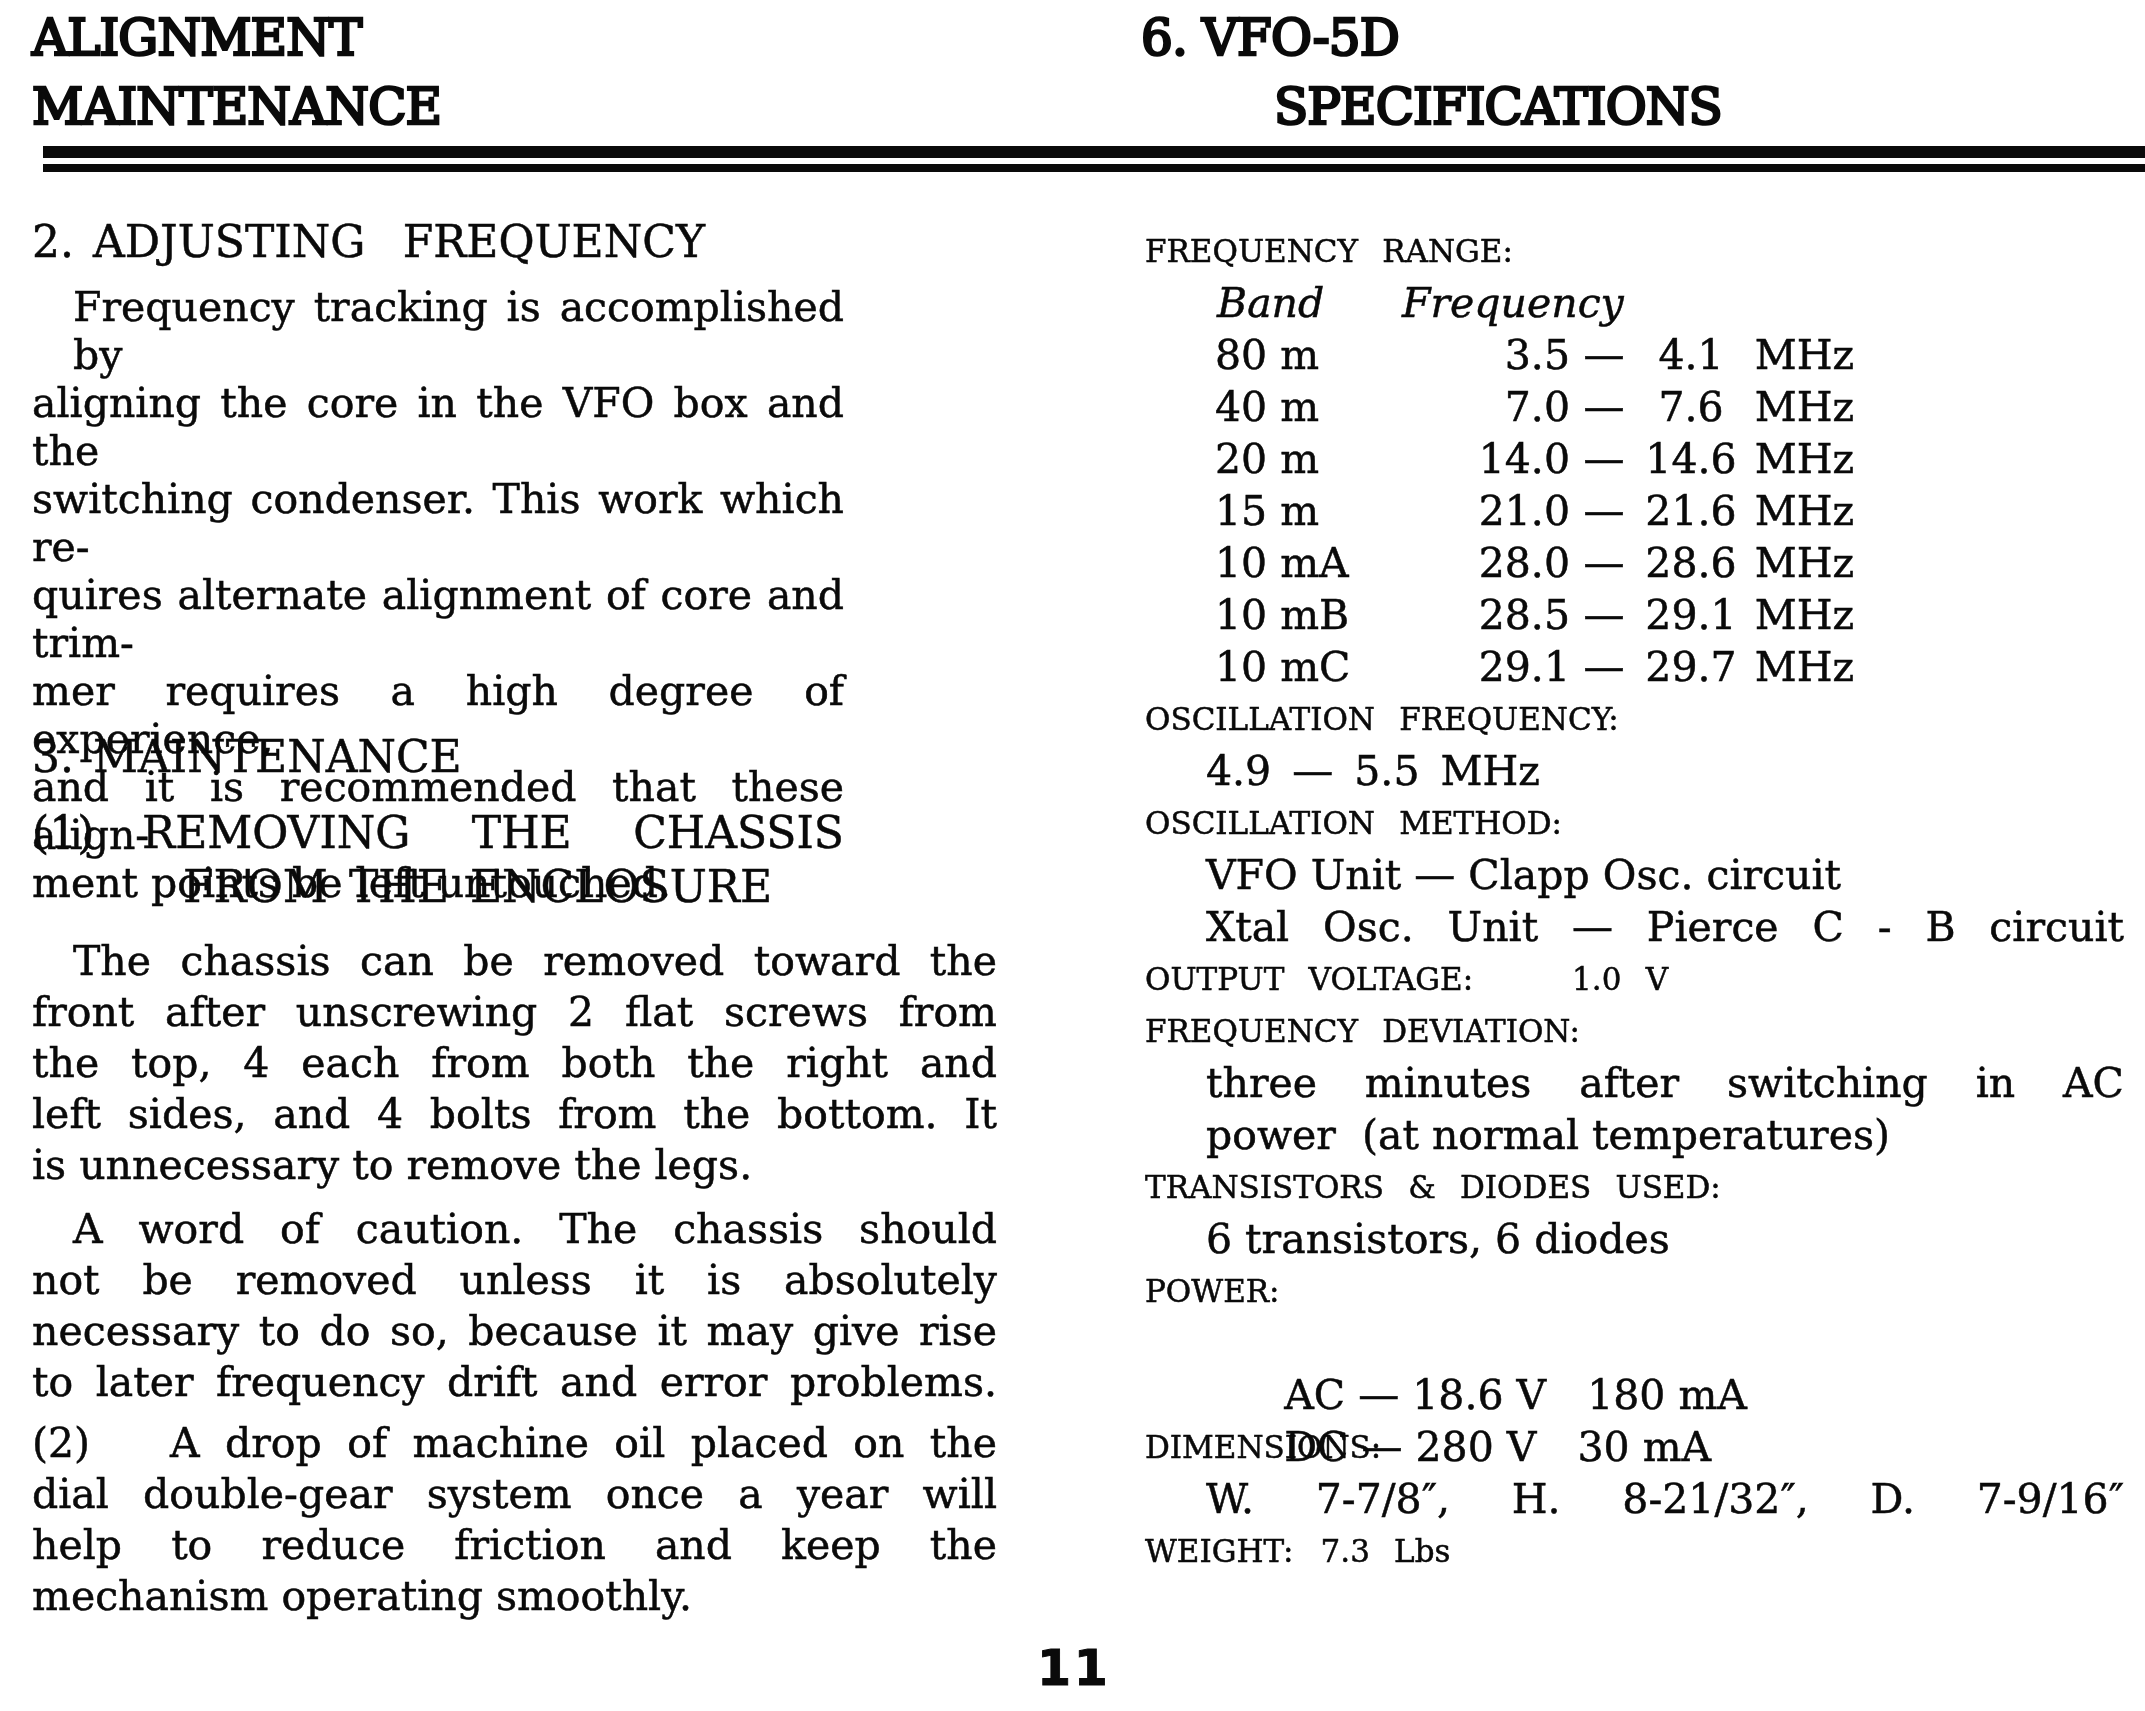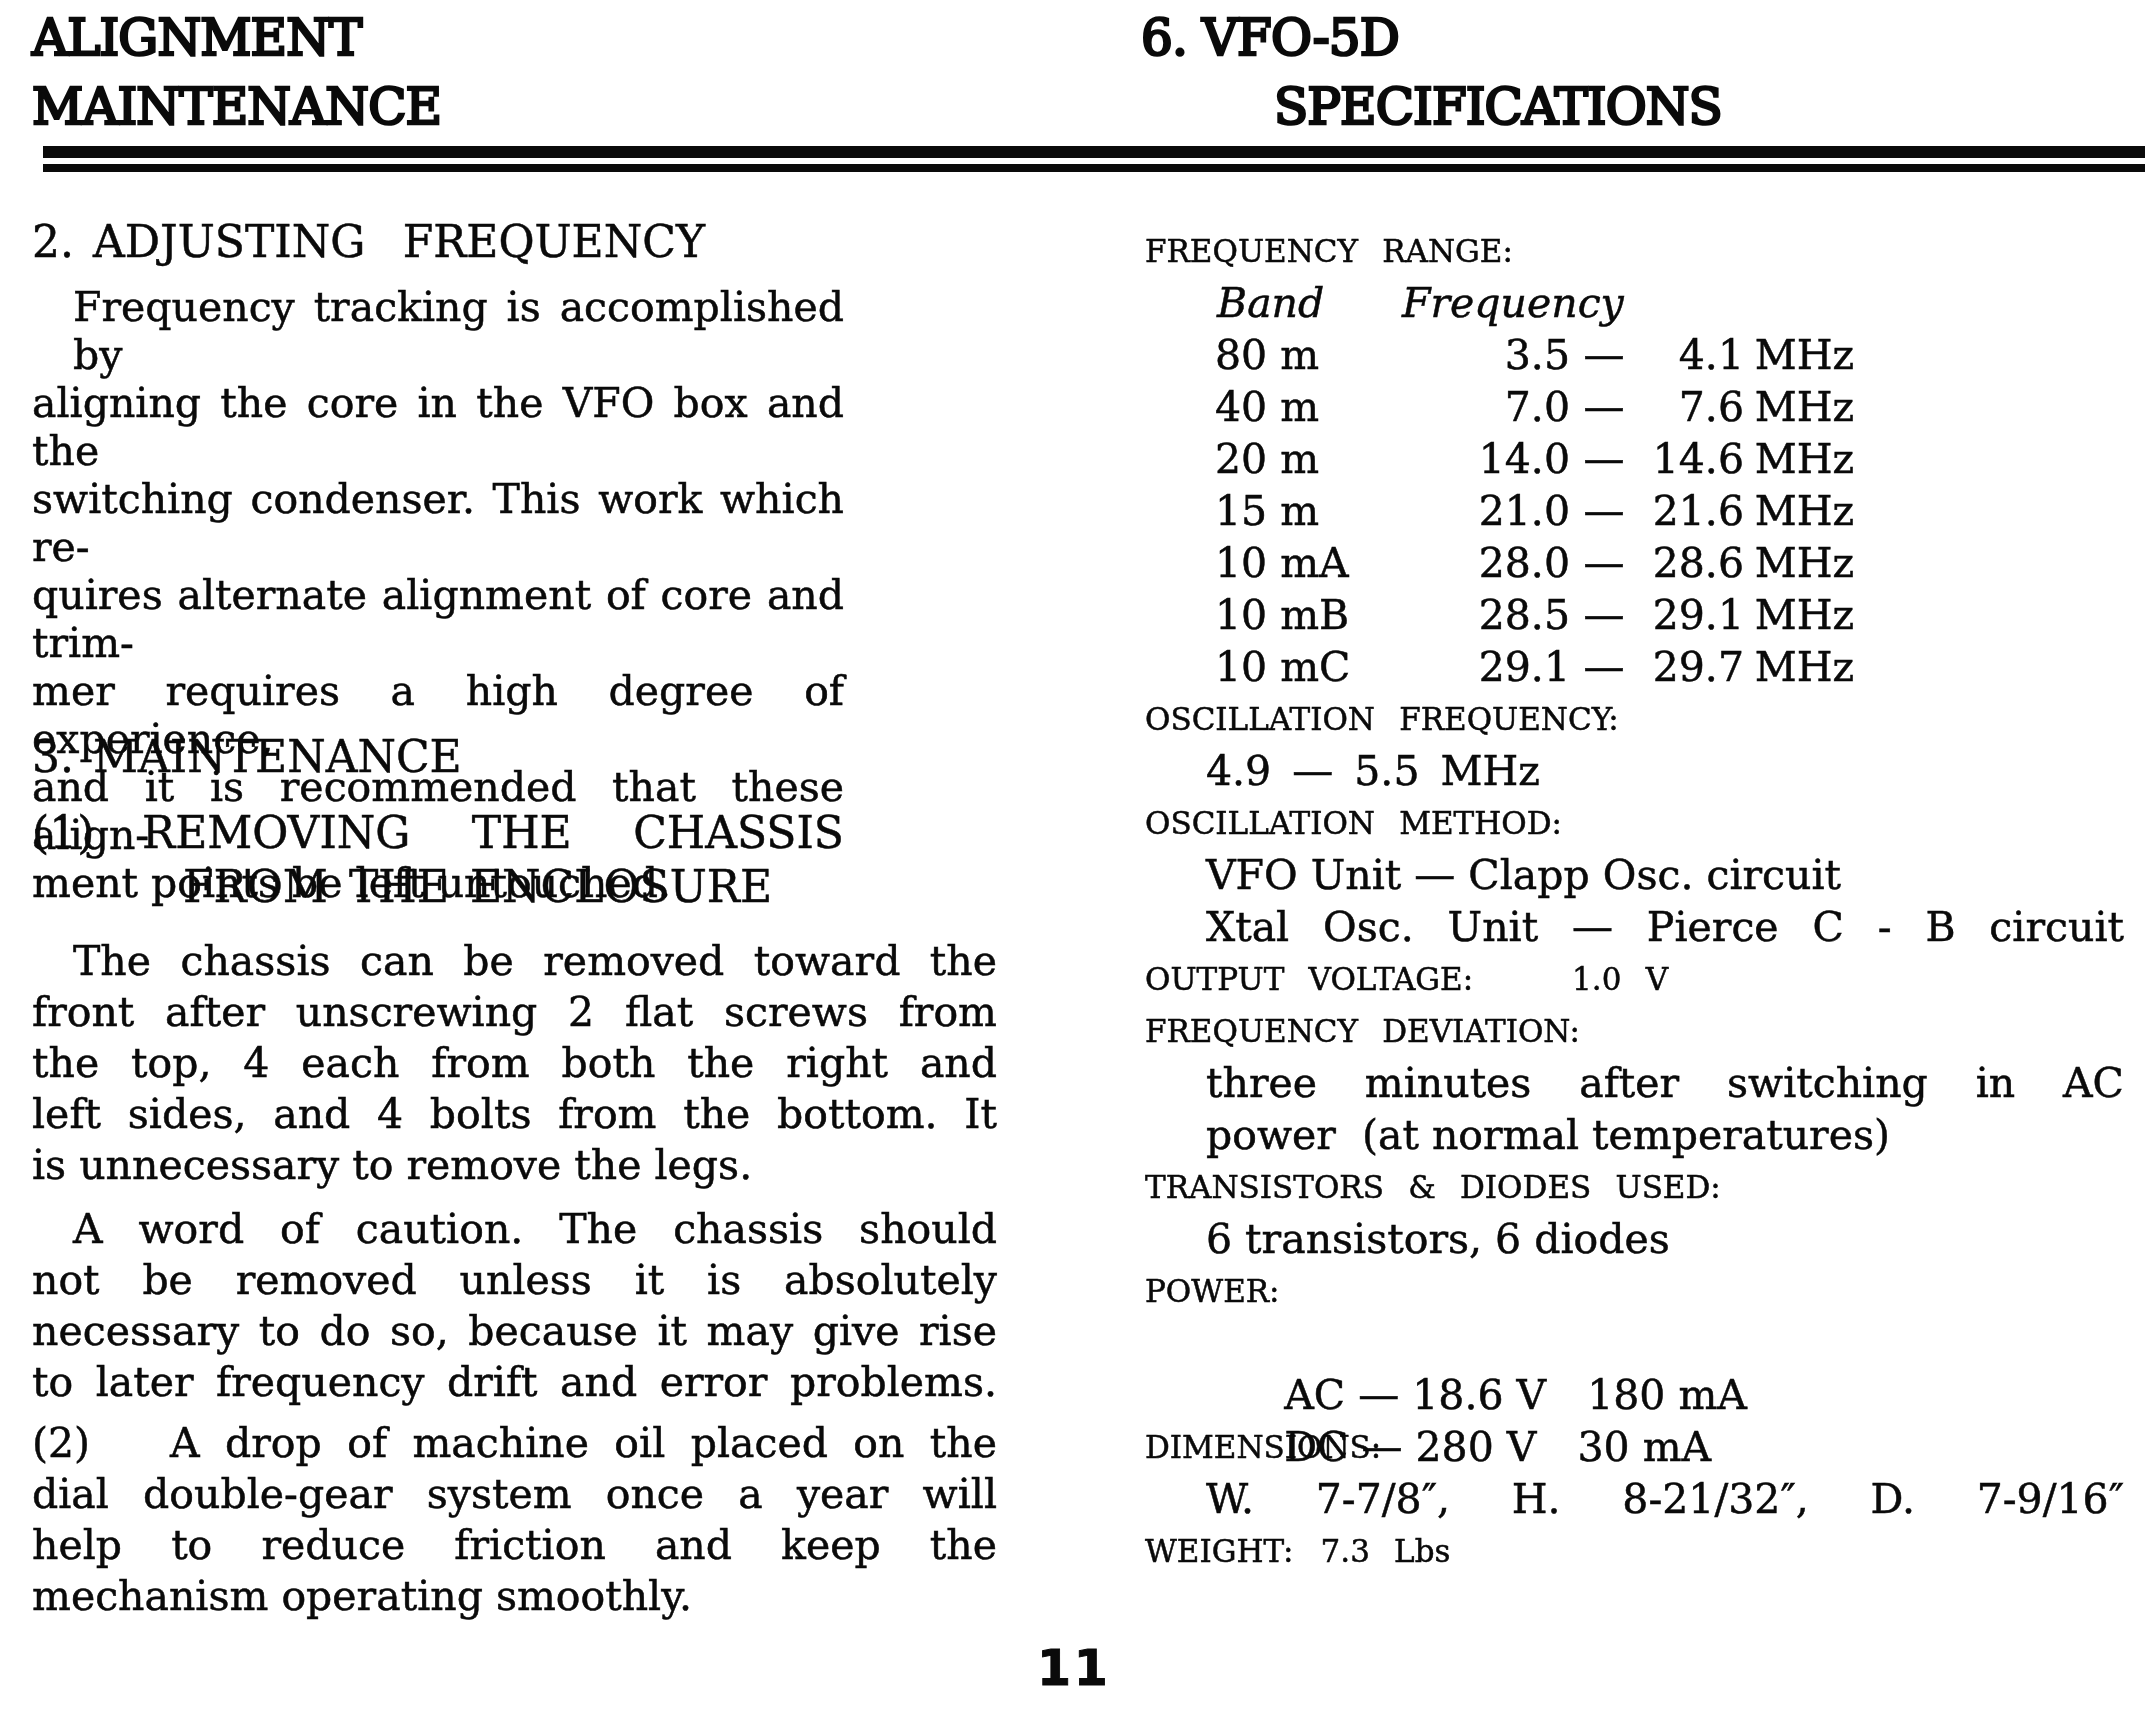--- a/index.html
+++ b/index.html
@@ -59,21 +59,21 @@
   #spec-col .h{font-size:31px;word-spacing:14.4px;white-space:nowrap;}
   #spec-col .ind{padding-left:61px;}
   #spec-col .just{white-space:normal;text-align:justify;text-align-last:justify;}
   #spec-col .ws{word-spacing:8px;}
   .band-hdr{display:flex;padding-left:72px;font-style:italic;}
   .band-hdr .b1{width:185px;}
   .freq-row{display:flex;padding-left:70px;}
   .freq-row .band{width:155px;}
   .freq-row .from{width:200px;text-align:right;}
   .freq-row .sep{width:68px;text-align:center;}
-  .freq-row .to{width:106px;text-align:right;}
+  .freq-row .to{width:106px;text-align:center;}
   .freq-row .unit{margin-left:10.8px;}
   .val-gap-lg{margin-left:99px;}
   .val-gap-md{margin-left:41px;}
   .val-gap-sm{margin-left:27px;}
 
   
   #page-num{
     left:1037px;top:1640px;
     font-family:"DejaVu Sans", sans-serif;font-weight:700;font-size:49px;letter-spacing:2.7px;
     -webkit-text-stroke:0.9px #0a0a0a;

